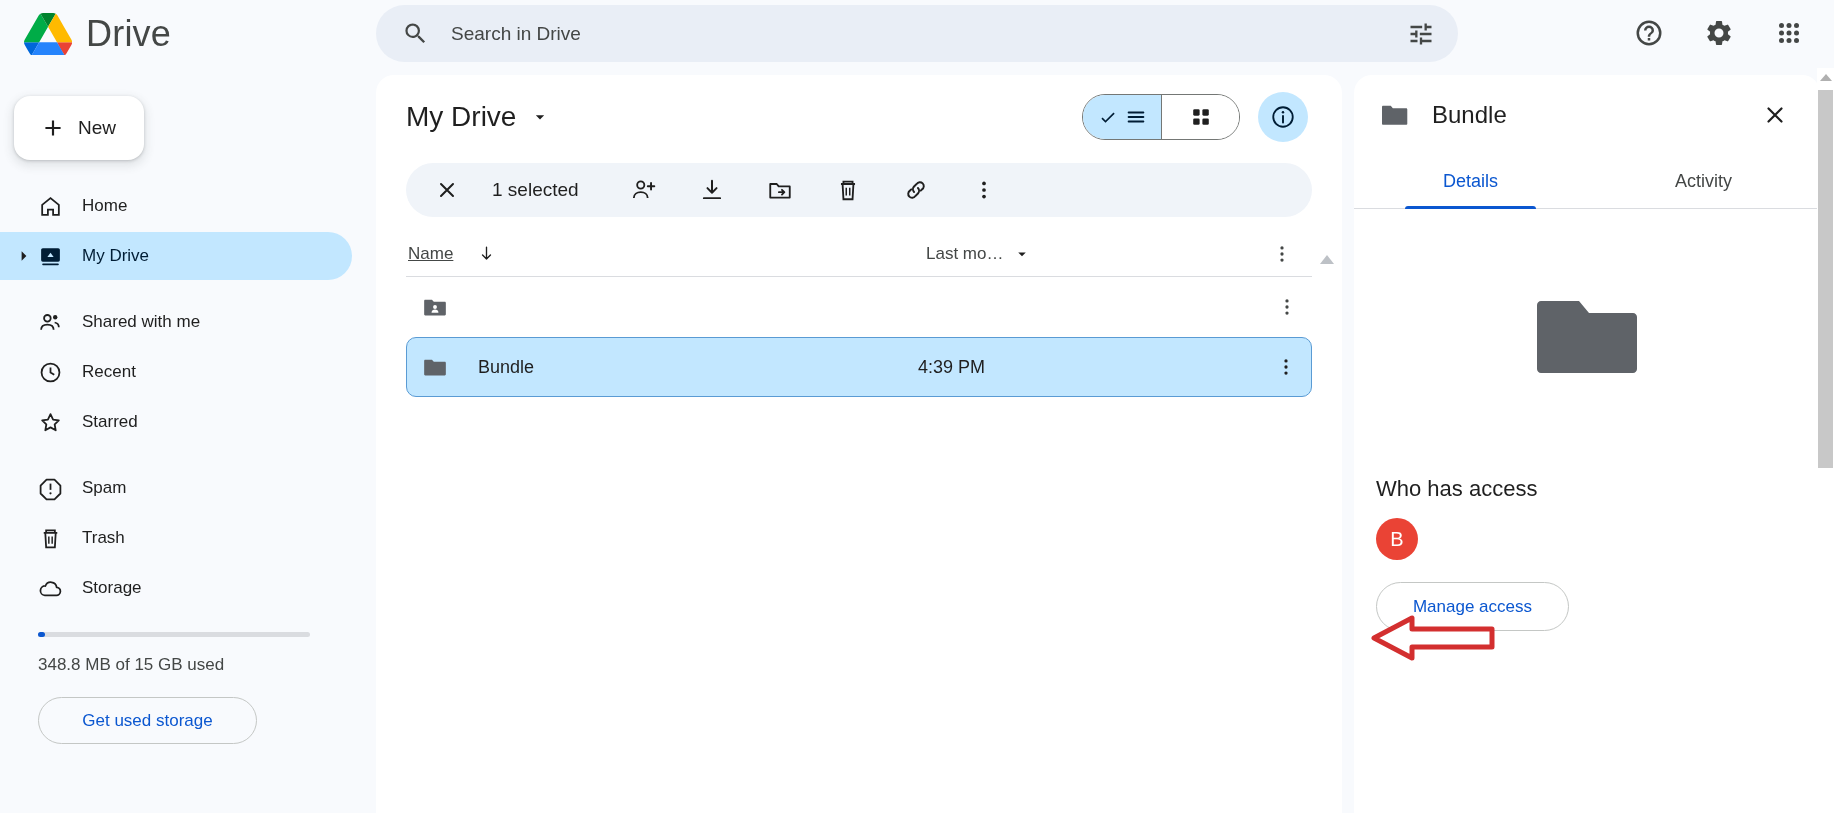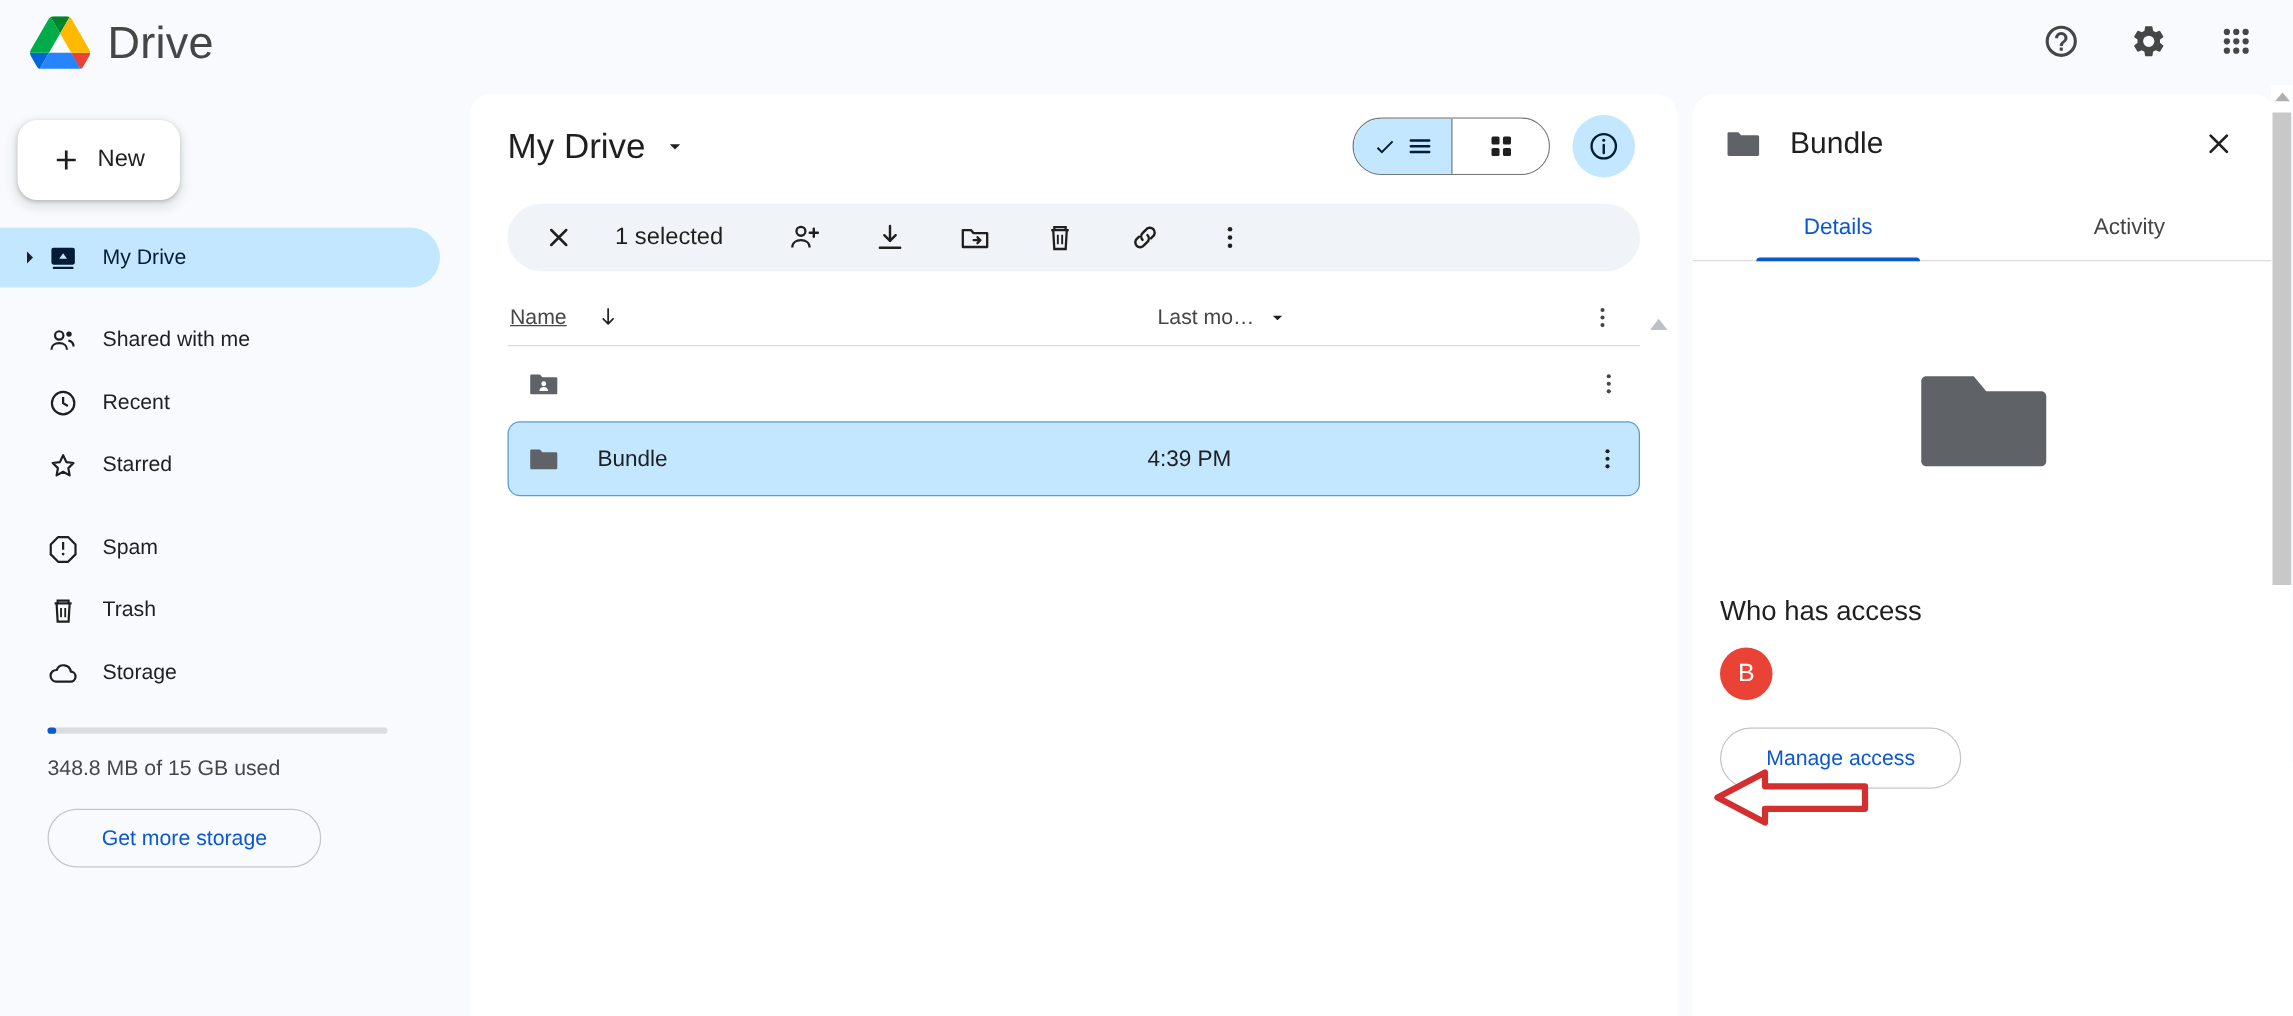--- a/index.html
+++ b/index.html
@@ -268,20 +268,31 @@
         <path d="M6.6 66.85l3.85 6.65c.8 1.4 1.95 2.5 3.3 3.3l13.75-23.8H0c0 1.55.4 3.1 1.2 4.5z" fill="#0066da"></path>
         <path d="M43.65 25L29.9 1.2c-1.35.8-2.5 1.9-3.3 3.3L1.2 48.35C.41 49.74 0 51.29 0 52.85h27.5z" fill="#00ac47"></path>
         <path d="M73.55 76.8c1.35-.8 2.5-1.9 3.3-3.3l1.6-2.75L86.1 57.35c.8-1.4 1.2-2.95 1.2-4.5H59.79l5.85 11.5z" fill="#ea4335"></path>
         <path d="M43.65 25L57.4 1.2C56.05.4 54.5 0 52.9 0H34.4c-1.6 0-3.15.45-4.5 1.2z" fill="#00832d"></path>
         <path d="M59.8 52.85H27.5L13.75 76.65c1.35.8 2.9 1.2 4.5 1.2h50.8c1.6 0 3.15-.45 4.5-1.2z" fill="#2684fc"></path>
         <path d="M73.4 26.5L60.75 4.5c-.8-1.4-1.95-2.5-3.3-3.3L43.65 25l16.15 27.85h27.45c0-1.55-.4-3.1-1.2-4.5z" fill="#ffba00"></path>
       </svg>
       <span class="brand-name">Drive</span>
     </div>
 
+    <div class="searchwrap">
+      <svg class="search-icon" viewBox="0 0 24 24">
+        <path fill="#444746" d="M15.5 14h-.79l-.28-.27A6.47 6.47 0 0016 9.5 6.5 6.5 0 109.5 16c1.61 0 3.09-.59 4.23-1.57l.27.28v.79l5 4.99L20.49 19zm-6 0C7.01 14 5 11.99 5 9.5S7.01 5 9.5 5 14 7.01 14 9.5 11.99 14 9.5 14z"></path>
+      </svg>
+      <input class="search-input" type="text" placeholder="Search in Drive" style="">
+      <button class="filter-btn">
+        <svg width="28" height="28" viewBox="0 0 24 24">
+          <path fill="#444746" d="M3 17v2h6v-2H3zM3 5v2h10V5H3zm10 16v-2h8v-2h-8v-2h-2v6h2zM7 9v2H3v2h4v2h2V9H7zm14 4v-2H11v2h10zm-6-4h2V7h4V5h-4V3h-2v6z"></path>
+        </svg>
+      </button>
+    </div>
 
     <div class="topright">
       <button class="icon-btn">
         <svg width="30" height="30" viewBox="0 0 24 24">
           <path fill="#444746" d="M11 18h2v-2h-2v2zM12 2A10 10 0 002 12a10 10 0 0010 10 10 10 0 0010-10A10 10 0 0012 2zm0 18a8 8 0 01-8-8 8 8 0 018-8 8 8 0 018 8 8 8 0 01-8 8zm0-14a4 4 0 00-4 4h2a2 2 0 012-2 2 2 0 012 2c0 2-3 1.75-3 5h2c0-2.25 3-2.5 3-5a4 4 0 00-4-4z"></path>
         </svg>
       </button>
       <button class="icon-btn">
         <svg width="30" height="30" viewBox="0 0 24 24">
           <path fill="#444746" d="M19.14 12.94c.04-.3.06-.61.06-.94s-.02-.64-.07-.94l2.03-1.58a.49.49 0 00.12-.61l-1.92-3.32a.49.49 0 00-.59-.22l-2.39.96a7.03 7.03 0 00-1.62-.94l-.36-2.54a.48.48 0 00-.48-.41h-3.84a.48.48 0 00-.47.41l-.36 2.54c-.59.24-1.13.57-1.62.94l-2.39-.96a.48.48 0 00-.59.22L2.74 8.87a.48.48 0 00.12.61l2.03 1.58c-.05.3-.09.63-.09.94s.02.64.07.94l-2.03 1.58a.49.49 0 00-.12.61l1.92 3.32c.12.22.37.29.59.22l2.39-.96c.5.38 1.03.7 1.62.94l.36 2.54c.05.24.25.41.48.41h3.84c.24 0 .44-.17.48-.41l.36-2.54c.59-.24 1.13-.56 1.62-.94l2.39.96c.22.08.47 0 .59-.22l1.92-3.32a.49.49 0 00-.12-.61l-2.01-1.58zM12 15.6A3.6 3.6 0 018.4 12 3.6 3.6 0 0112 8.4a3.6 3.6 0 013.6 3.6 3.6 3.6 0 01-3.6 3.6z"></path>
@@ -308,20 +319,26 @@
   <div class="sidebar">
     <button class="new-btn">
       <svg width="26" height="26" viewBox="0 0 24 24">
         <path fill="#1f1f1f" d="M19 13h-6v6h-2v-6H5v-2h6V5h2v6h6v2z"></path>
       </svg>
       <span>New</span>
     </button>
 
     <nav class="nav">
 
+      <div class="nav-item">
+        <svg class="nav-ico" viewBox="0 0 24 24">
+          <path fill="none" stroke="#1f1f1f" stroke-width="1.7" d="M4 10.5L12 4l8 6.5V20h-5.5v-5h-5v5H4z"></path>
+        </svg>
+        <span class="nav-label">Home</span>
+      </div>
 
       <div class="nav-item active">
         <svg class="twisty" viewBox="0 0 10 10">
           <path fill="#1f1f1f" d="M3 1l4 4-4 4z"></path>
         </svg>
         <svg class="nav-ico" viewBox="0 0 24 24">
           <rect x="3" y="4" width="18" height="13" rx="1.6" fill="#001d35"></rect>
           <path d="M12 8.3l3 4.2H9z" fill="#c2e7ff"></path>
           <rect x="4" y="18.6" width="16" height="1.8" rx=".9" fill="#001d35"></rect>
         </svg>
@@ -380,21 +397,21 @@
           <path fill="none" stroke="#1f1f1f" stroke-width="1.7" stroke-linejoin="round" d="M6.5 18.5h11a3.8 3.8 0 00.4-7.6 5.6 5.6 0 00-10.8-1.3 3.9 3.9 0 00-.6 8.9z"></path>
         </svg>
         <span class="nav-label">Storage</span>
       </div>
     </nav>
 
     <div class="storage-bar">
       <div class="storage-fill"></div>
     </div>
     <div class="storage-text">348.8 MB of 15 GB used</div>
-    <button class="get-storage">Get more storage</button>
+    <button class="get-storage">Get used storage</button>
   </div>
 
   <div class="main-card">
 
     <div class="main-head">
       <div class="drive-title">
         <span>My Drive</span>
         <svg width="20" height="20" viewBox="0 0 24 24">
           <path fill="#1f1f1f" d="M7 10l5 5 5-5z"></path>
         </svg>

